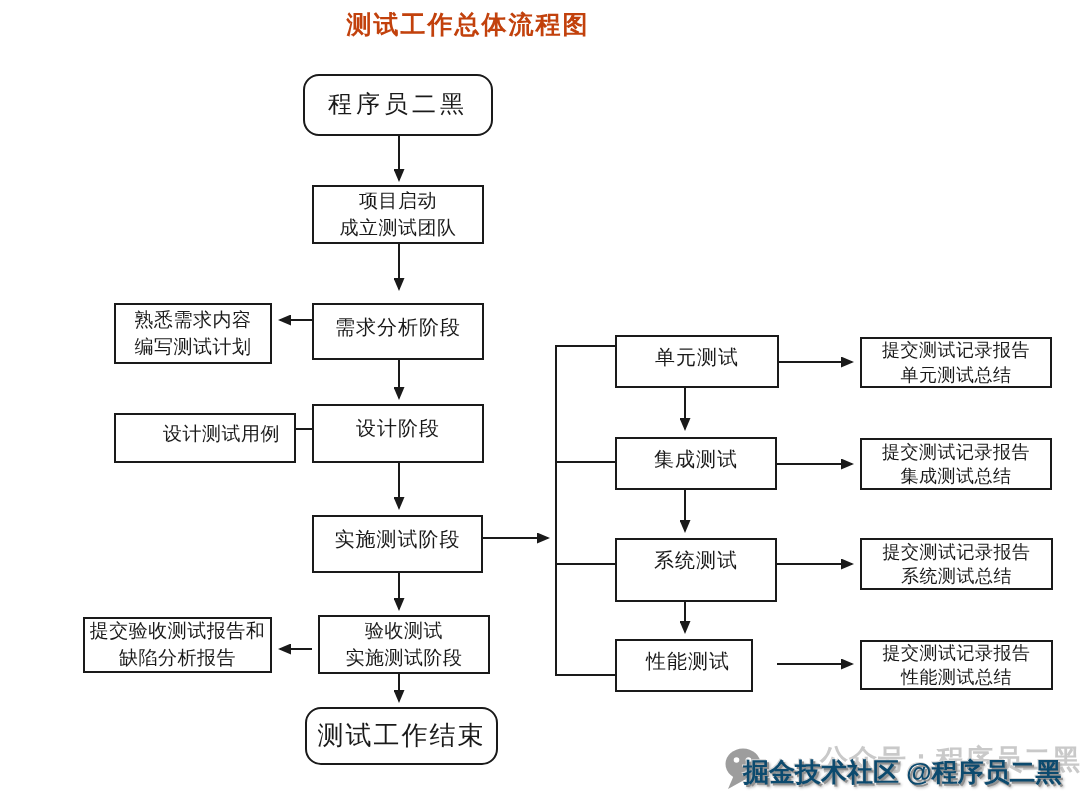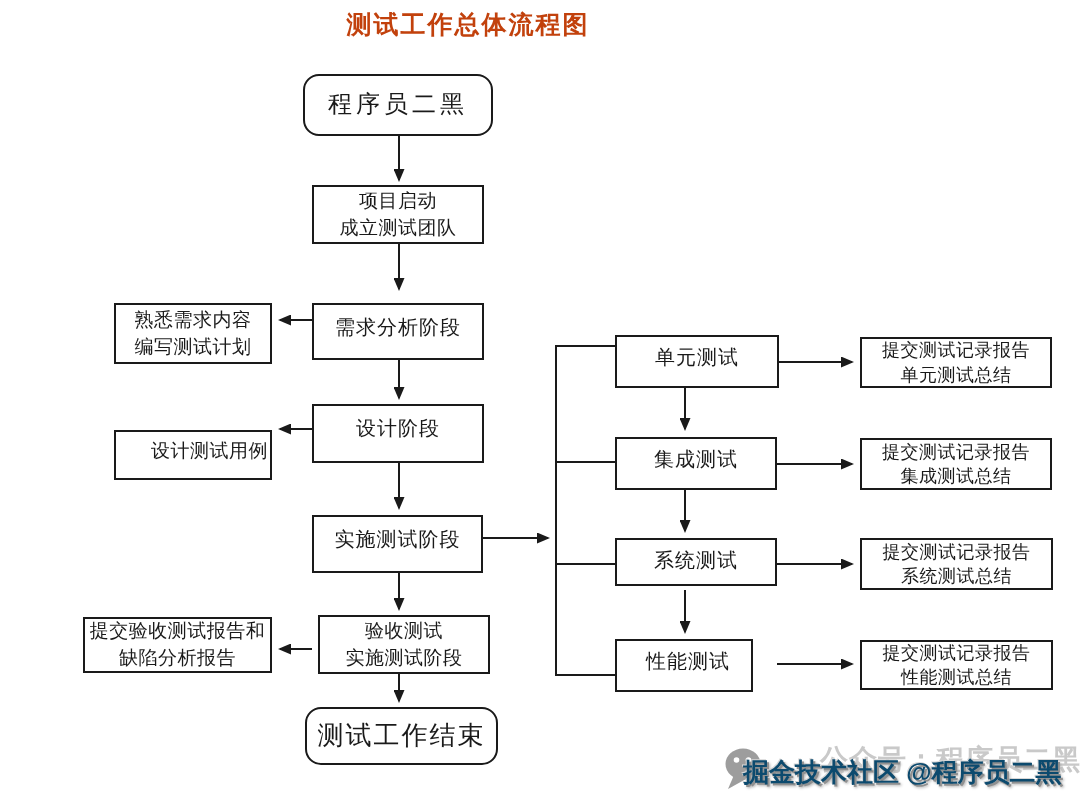--- a/index.html
+++ b/index.html
@@ -112,36 +112,36 @@
 
   <div class="node rounded" style="left:305px;top:707px;width:193px;height:58px;">
     <span class="end-label">测试工作结束</span>
   </div>
 
   <div class="node small" style="left:114px;top:303px;width:158px;height:61px;">
     <span>熟悉需求内容</span>
     <span>编写测试计划</span>
   </div>
 
-  <div class="node small top-sm" style="left:114px;top:430px;width:158px;height:50px;padding-left:33px;">
+  <div class="node small top-sm" style="left:114px;top:413px;width:182px;height:50px;padding-left:33px;">
     <span>设计测试用例</span>
   </div>
 
   <div class="node small" style="left:83px;top:617px;width:189px;height:56px;">
     <span>提交验收测试报告和</span>
     <span>缺陷分析报告</span>
   </div>
 
   <div class="node top-sm" style="left:615px;top:335px;width:164px;height:53px;">
     <span>单元测试</span>
   </div>
   <div class="node top-sm" style="left:615px;top:437px;width:162px;height:53px;">
     <span>集成测试</span>
   </div>
-  <div class="node top-sm" style="left:615px;top:538px;width:162px;height:48px;">
+  <div class="node top-sm" style="left:615px;top:538px;width:162px;height:64px;">
     <span>系统测试</span>
   </div>
   <div class="node top-sm" style="left:615px;top:639px;width:138px;height:53px;padding-left:8px;">
     <span>性能测试</span>
   </div>
 
   <div class="node report" style="left:860px;top:337px;width:192px;height:51px;">
     <span>提交测试记录报告</span>
     <span>单元测试总结</span>
   </div>

